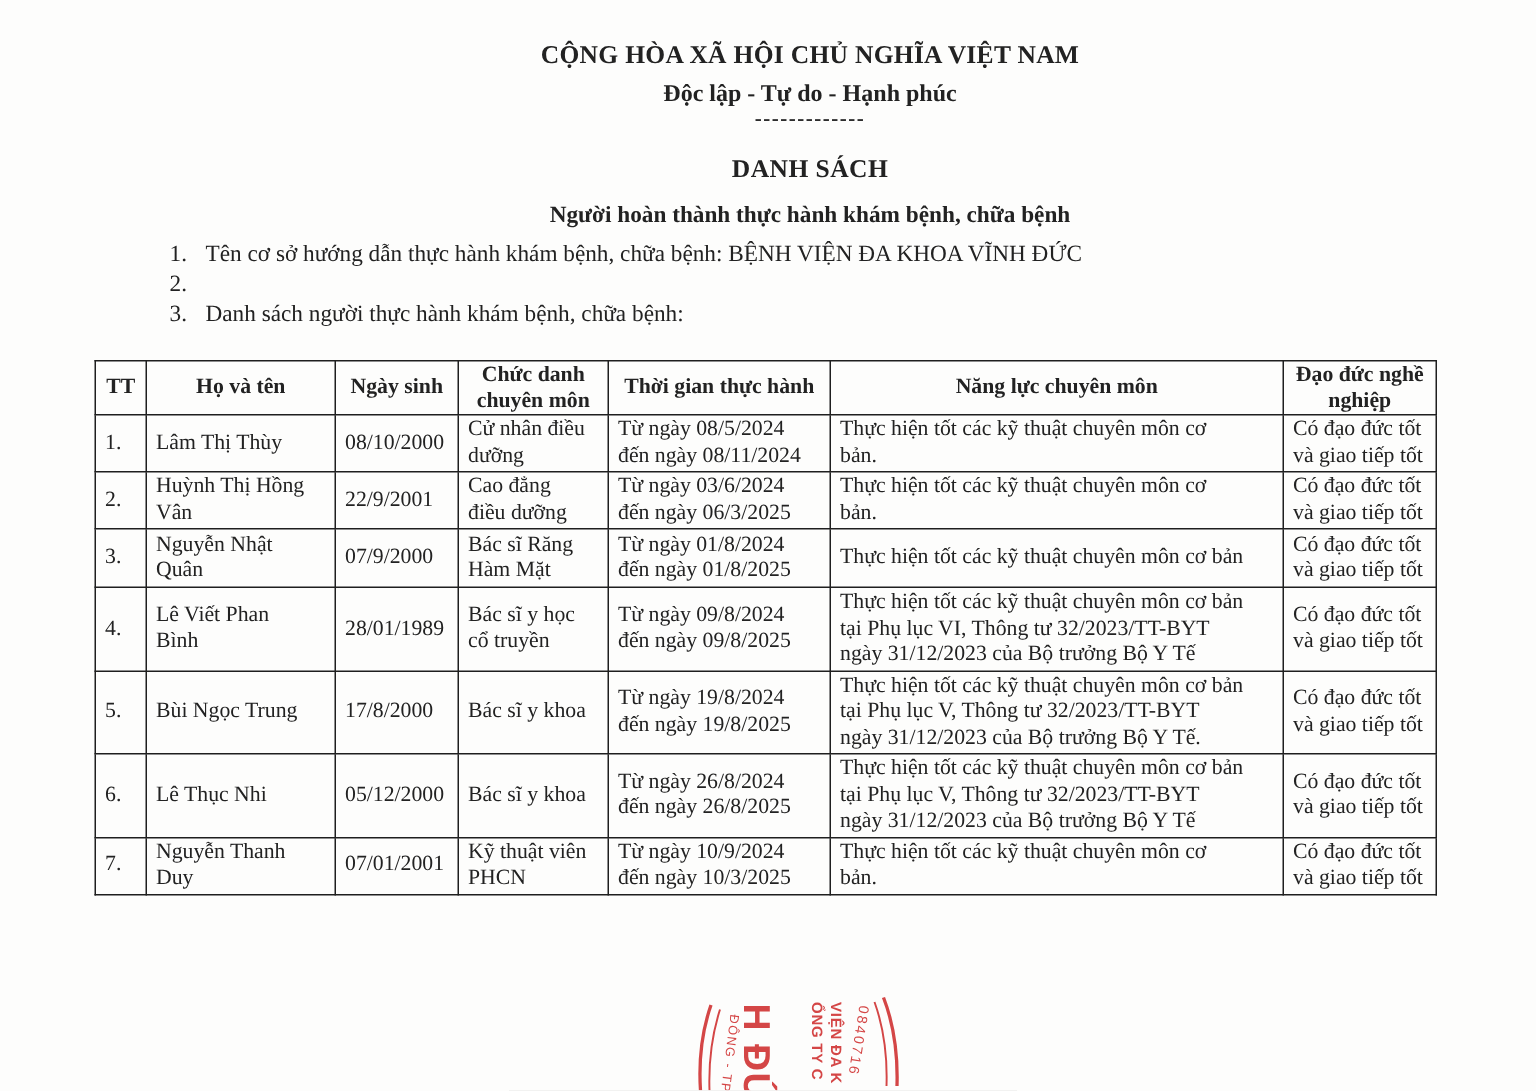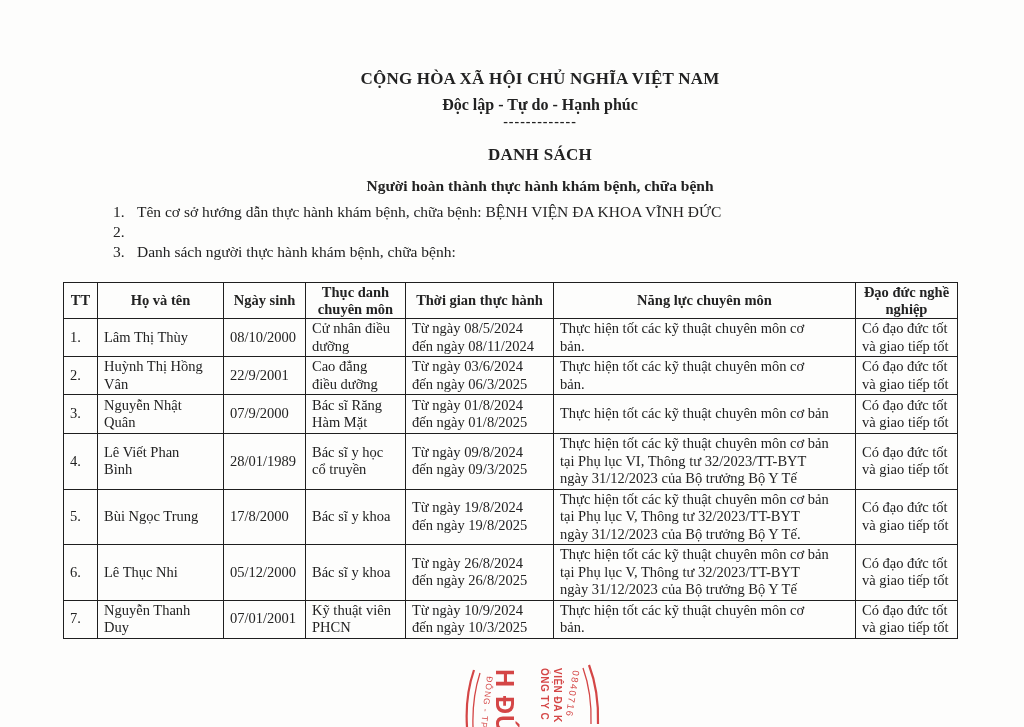--- a/index.html
+++ b/index.html
@@ -6,21 +6,21 @@
   .page{
     position:relative;
     width:1024px;height:727px;
     background:#fdfdfc;
     overflow:hidden;
     font-family:"Liberation Serif","DejaVu Serif",serif;
     color:#222;
     margin:0 auto;
   }
   
-  .header-block{padding-top:27px;text-align:center;margin-left:56px;margin-top:42px;}
+  .header-block{padding-top:27px;text-align:center;margin-left:56px;}
   .nat-line1{font-size:17px;font-weight:bold;letter-spacing:.2px;}
   .nat-line2{font-size:16px;font-weight:bold;margin-top:7px;text-align:center;}
   .nat-dashes{font-size:14px;font-weight:bold;letter-spacing:1px;margin-top:0;}
   .doc-title{font-size:17px;font-weight:bold;margin-top:15px;letter-spacing:.3px;text-align:center;}
   .doc-subtitle{font-size:15.5px;font-weight:bold;margin-top:12px;}
   
   .intro{margin:7px 0 0 113px;font-size:15.5px;line-height:20px;}
   .intro-item{display:flex;}
   .intro-num{width:24px;flex:0 0 24px;}
   
@@ -85,21 +85,21 @@
         <col class="col-title">
       <col class="col-period">
         <col class="col-comp">
         <col class="col-ethics">
     </colgroup>
     <thead>
       <tr class="hrow">
         <th>TT</th>
         <th>Họ và tên</th>
         <th>Ngày sinh</th>
-        <th>Thục danh chuyên môn</th>
+        <th>Chức danh chuyên môn</th>
         <th>Thời gian thực hành</th>
         <th>Năng lực chuyên môn</th>
         <th>Đạo đức nghề nghiệp</th>
       </tr>
     </thead>
     <tbody>
       <tr class="r1">
         <td>1.</td>
         <td>Lâm Thị Thùy</td>
         <td>08/10/2000</td>
@@ -136,21 +136,21 @@
         <td>Có đạo đức tốt
 và giao tiếp tốt</td>
       </tr>
       <tr class="r4">
         <td>4.</td>
         <td>Lê Viết Phan
 Bình</td>
         <td>28/01/1989</td>
         <td>Bác sĩ y học
 cổ truyền</td>
-        <td><div>Từ ngày 09/8/2024</div><div>đến ngày 09/3/2025</div></td>
+        <td><div>Từ ngày 09/8/2024</div><div>đến ngày 09/8/2025</div></td>
         <td>Thực hiện tốt các kỹ thuật chuyên môn cơ bản
 tại Phụ lục VI, Thông tư 32/2023/TT-BYT
 ngày 31/12/2023 của Bộ trưởng Bộ Y Tế</td>
         <td>Có đạo đức tốt
 và giao tiếp tốt</td>
       </tr>
       <tr class="r5">
         <td>5.</td>
         <td>Bùi Ngọc Trung</td>
         <td>17/8/2000</td>

